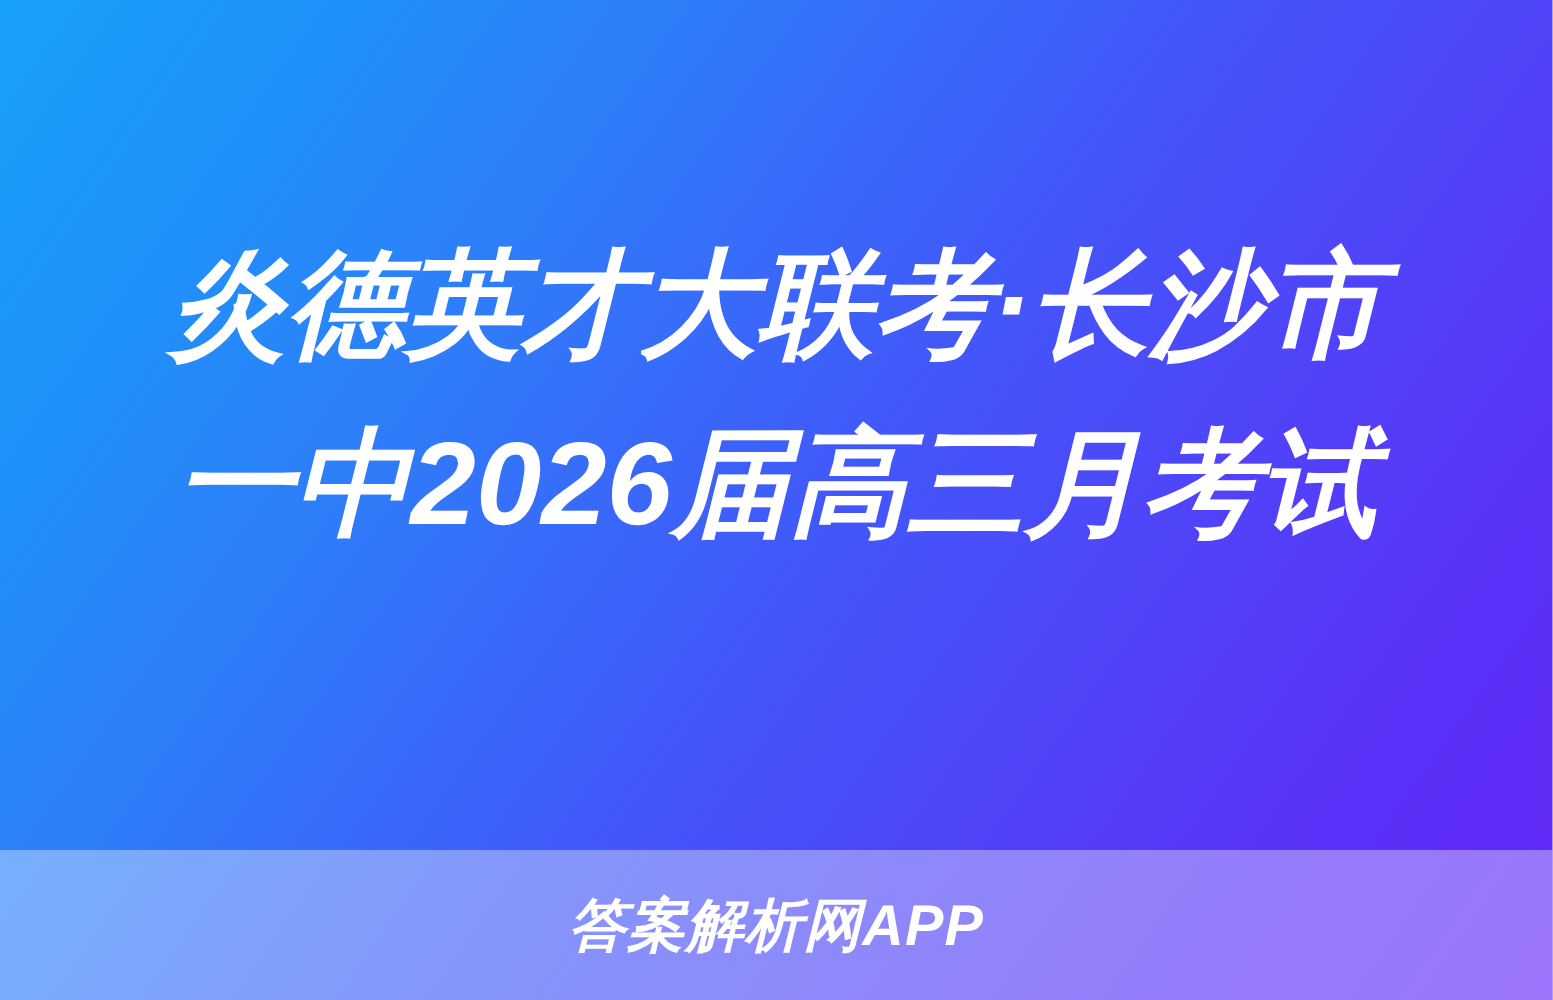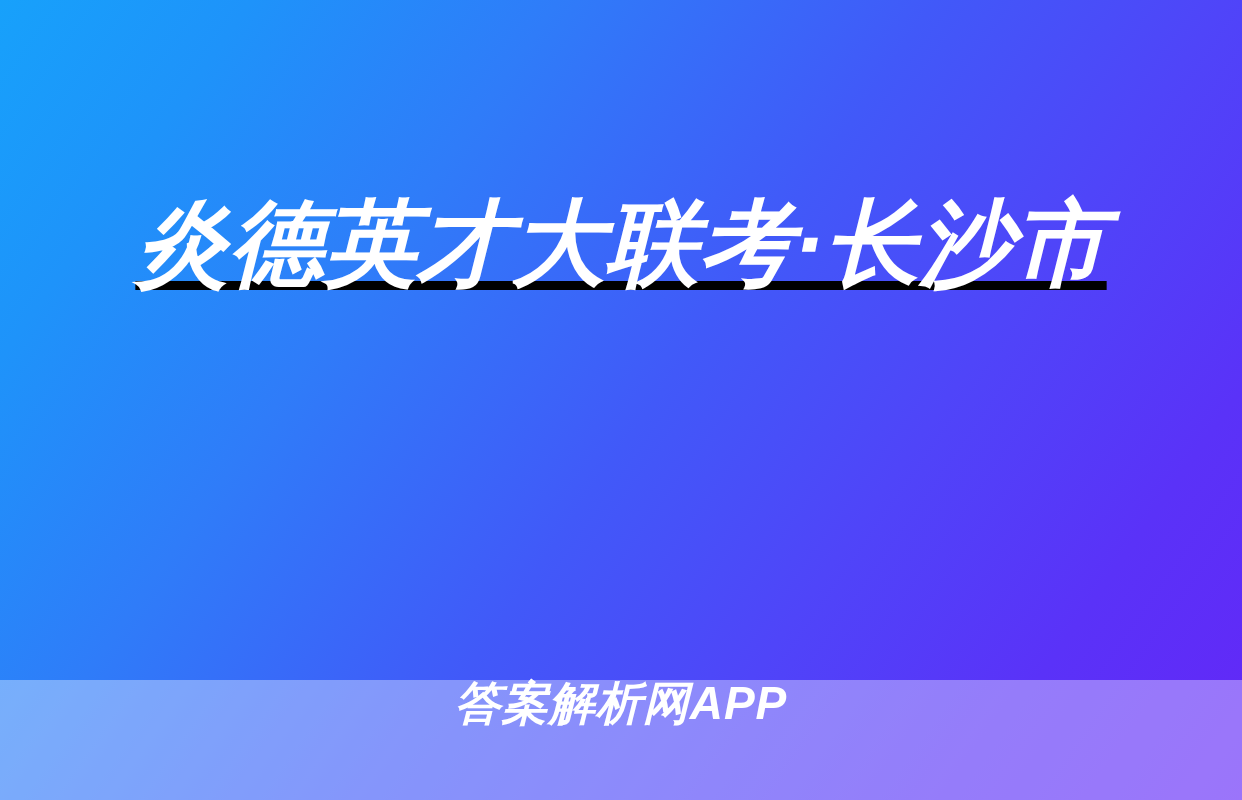--- a/index.html
+++ b/index.html
@@ -34,21 +34,20 @@
     position: absolute;
     left: 0;
     right: 0;
     top: 172px;
     display: flex;
     flex-direction: column;
     align-items: center;
     justify-content: space-between;
     padding: 0 60px;
     box-sizing: border-box;
-    text-decoration: underline;
   }
 
   .title-line {
     display: block;
     width: 100%;
     text-align: center;
     color: #ffffff;
     font-weight: 700;
     font-style: italic;
     font-size: 94px;
@@ -60,40 +59,41 @@
 
   
   .footer-band {
     position: absolute;
     left: 0;
     top: 680px;
     width: 1242px;
     height: 120px;
     background: rgba(255, 255, 255, 0.36);
     display: flex;
-    align-items: flex-start;
+    align-items: center;
     justify-content: center;
   }
 
   .footer-text {
     color: #ffffff;
     font-weight: 700;
     font-style: italic;
     font-size: 46px;
     line-height: 1;
     letter-spacing: 1px;
     white-space: nowrap;
   }
 </style>
 </head>
 <body>
 
 <div id="poster">
 
   <div class="title-block">
     <span class="title-line">炎德英才大联考·长沙市</span>
+    <span class="title-line">一中2026届高三月考试</span>
   </div>
 
   <div class="footer-band">
     <span class="footer-text">答案解析网APP</span>
   </div>
 
 </div>
 
 </body></html>

